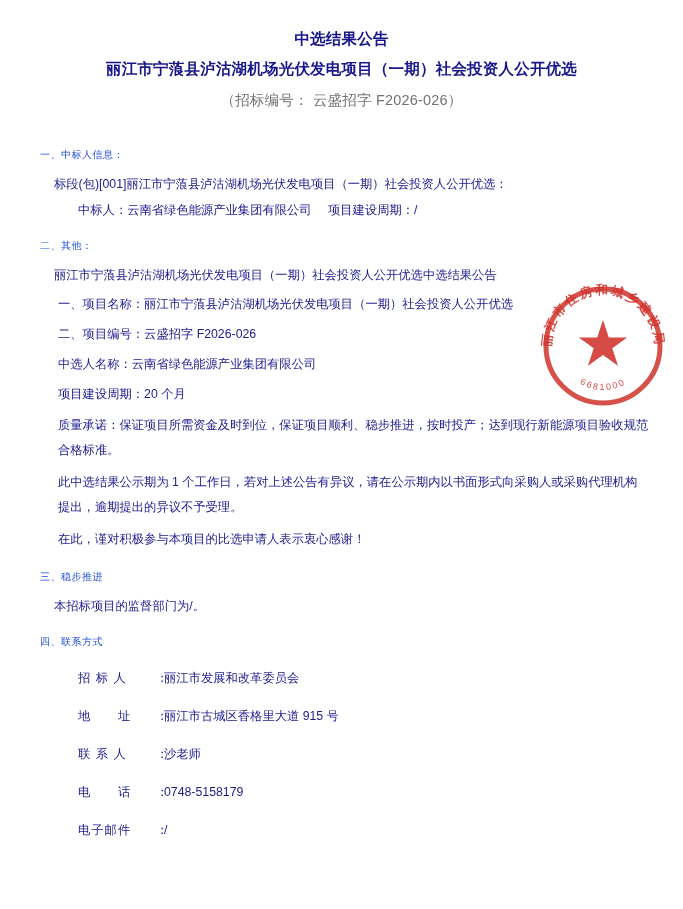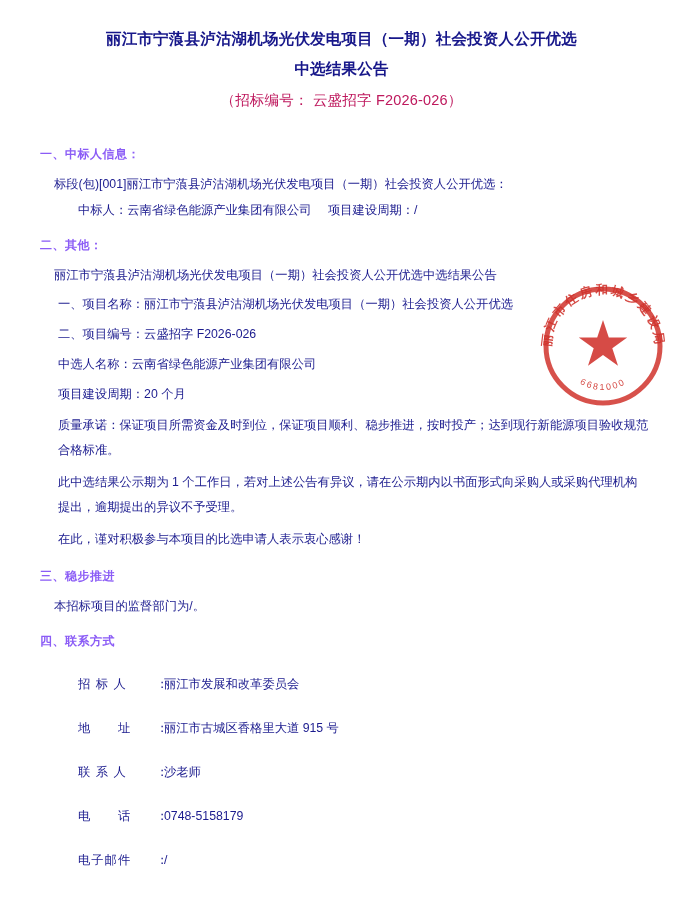--- a/index.html
+++ b/index.html
@@ -30,35 +30,35 @@
   .title-line {
     font-size: 15.5px;
     font-weight: bold;
     color: #17178a;
     line-height: 30px;
     letter-spacing: 0.2px;
   }
   .title-sub {
     font-size: 14.5px;
     font-weight: normal;
-    color: #be185d;
+    color: #737373;
     line-height: 32px;
     letter-spacing: 0.2px;
   }
   
   .content {
     padding: 14px 34px 0 34px;
     font-size: 12.5px;
     color: #1b1b8e;
     line-height: 21px;
   }
   .h-section {
-    font-size: 12px;
-    font-weight: bold;
-    color: #8b5cf6;
+    font-size: 10px;
+    font-weight: normal;
+    color: #1d4ed8;
     margin: 14px 0 8px 6px;
     letter-spacing: 0.5px;
   }
   .p-indent1 {
     margin: 4px 0 4px 20px;
     font-size: 12.3px;
     line-height: 22px;
   }
   .p-indent-row {
     margin: 4px 0 4px 44px;
@@ -72,21 +72,21 @@
     font-size: 12.3px;
     line-height: 23px;
   }
   .p-flat-wide {
     margin: 7px 0 7px 24px;
     font-size: 12.3px;
     line-height: 25px;
   }
   .contact-row {
     display: flex;
-    margin: 20px 0 4px 44px;
+    margin: 14px 0 4px 44px;
     font-size: 12.3px;
     line-height: 24px;
   }
   .contact-label {
     width: 78px;
     flex: 0 0 78px;
     letter-spacing: 1px;
   }
   .contact-sep { width: 8px; flex: 0 0 8px; }
   .contact-value { flex: 1 1 auto; }
@@ -104,22 +104,22 @@
     pointer-events: none;
   }
   .seal svg { display: block; }
 </style>
 </head>
 <body>
 
 <div class="page">
 
   <div class="title-block">
+    <div class="title-line">中选结果公告</div>
     <div class="title-line">丽江市宁蒗县泸沽湖机场光伏发电项目（一期）社会投资人公开优选</div>
-    <div class="title-line">中选结果公告</div>
     <div class="title-sub">（招标编号： 云盛招字 F2026-026）</div>
   </div>
 
   <div class="content">
 
     <div class="h-section">一、中标人信息：</div>
     <div class="p-indent1">标段(包)[001]丽江市宁蒗县泸沽湖机场光伏发电项目（一期）社会投资人公开优选：</div>
     <div class="p-indent-row">
       <div class="c1">中标人：云南省绿色能源产业集团有限公司</div>
       <div>项目建设周期：/</div>

